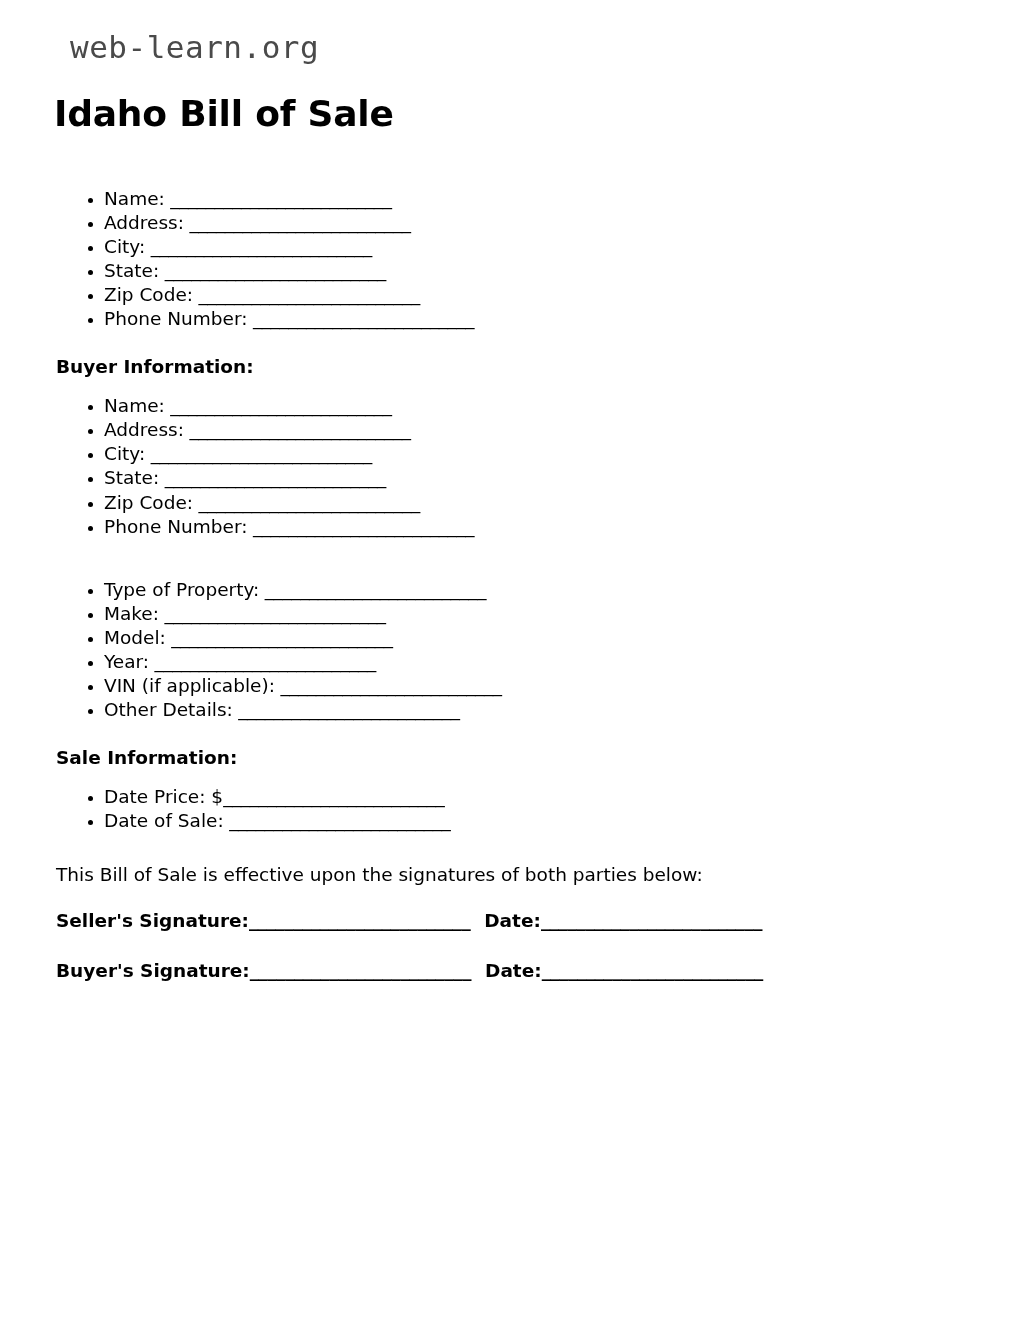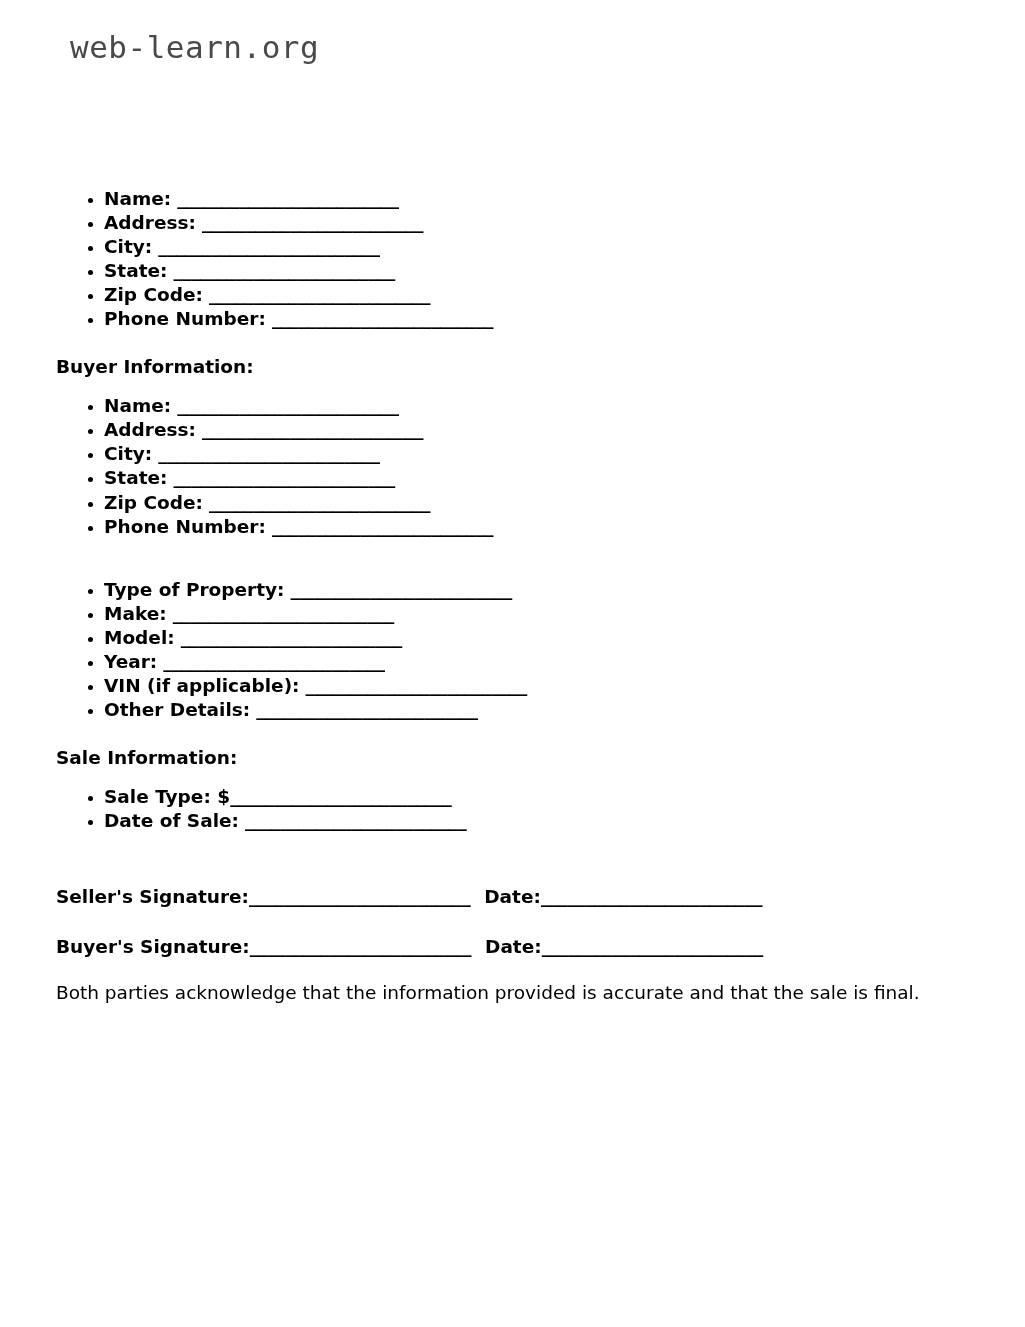--- a/index.html
+++ b/index.html
@@ -78,21 +78,20 @@
     padding: 0 0 0 48px;
     list-style-type: disc;
   }
   ul.field-list li {
     font-size: 18.5px;
     line-height: 1.30;
     color: #000000;
     font-family: "DejaVu Sans", sans-serif;
     white-space: nowrap;
     padding-left: 0;
-    font-weight: bold;
   }
   ul.field-list li::marker {
     font-size: 15px;
   }
   .blank {
     letter-spacing: -0.4px;
   }
   .sig-block {
     margin-top: 22px;
     text-align: center;
@@ -122,20 +121,21 @@
   }
   .gap-lg { height: 30px; }
   .gap-md { height: 22px; }
 </style>
 </head>
 <body>
 
 <div class="page">
 
   <div class="watermark">web-learn.org</div>
+  <h1 class="doc-title">Idaho Bill of Sale</h1>
 
   <div class="content">
 
 
     <div class="spacer-after-para"></div>
 
     <div class="spacer-after-heading"></div>
     <ul class="field-list">
       <li><span>Name:</span><span class="blank"> _________________________</span></li>
       <li><span>Address:</span><span class="blank"> _________________________</span></li>
@@ -168,40 +168,40 @@
       <li><span>Year:</span><span class="blank"> _________________________</span></li>
       <li><span>VIN (if applicable):</span><span class="blank"> _________________________</span></li>
       <li><span>Other Details:</span><span class="blank"> _________________________</span></li>
     </ul>
 
     <div class="spacer-after-list"></div>
 
     <h2 class="section-heading">Sale Information:</h2>
     <div class="spacer-after-heading"></div>
     <ul class="field-list">
-      <li><span>Sale Type: $</span><span class="blank">_________________________</span></li>
+      <li><span>Date Price: $</span><span class="blank">_________________________</span></li>
       <li><span>Date of Sale:</span><span class="blank"> _________________________</span></li>
     </ul>
 
     <div class="gap-lg"></div>
 
+    <p class="para">This Bill of Sale is effective upon the signatures of both parties below:</p>
 
     <div class="sig-block">
       <div class="sig-row">
         <span class="sig-label">Seller's Signature:</span>
           <span class="sig-blank"> _________________________</span>
         <span class="sig-col-2">Date:</span>
           <span class="sig-blank"> _________________________</span>
       </div>
       <div class="sig-row">
         <span class="sig-label">Buyer's Signature:</span>
           <span class="sig-blank"> _________________________</span>
         <span class="sig-col-2">Date:</span>
           <span class="sig-blank"> _________________________</span>
       </div>
     </div>
 
     <div class="gap-md"></div>
 
-    <p class="para">Both parties acknowledge that the information provided is accurate and that the sale is final.</p>
 
   </div>
 </div>
 
 </body></html>

